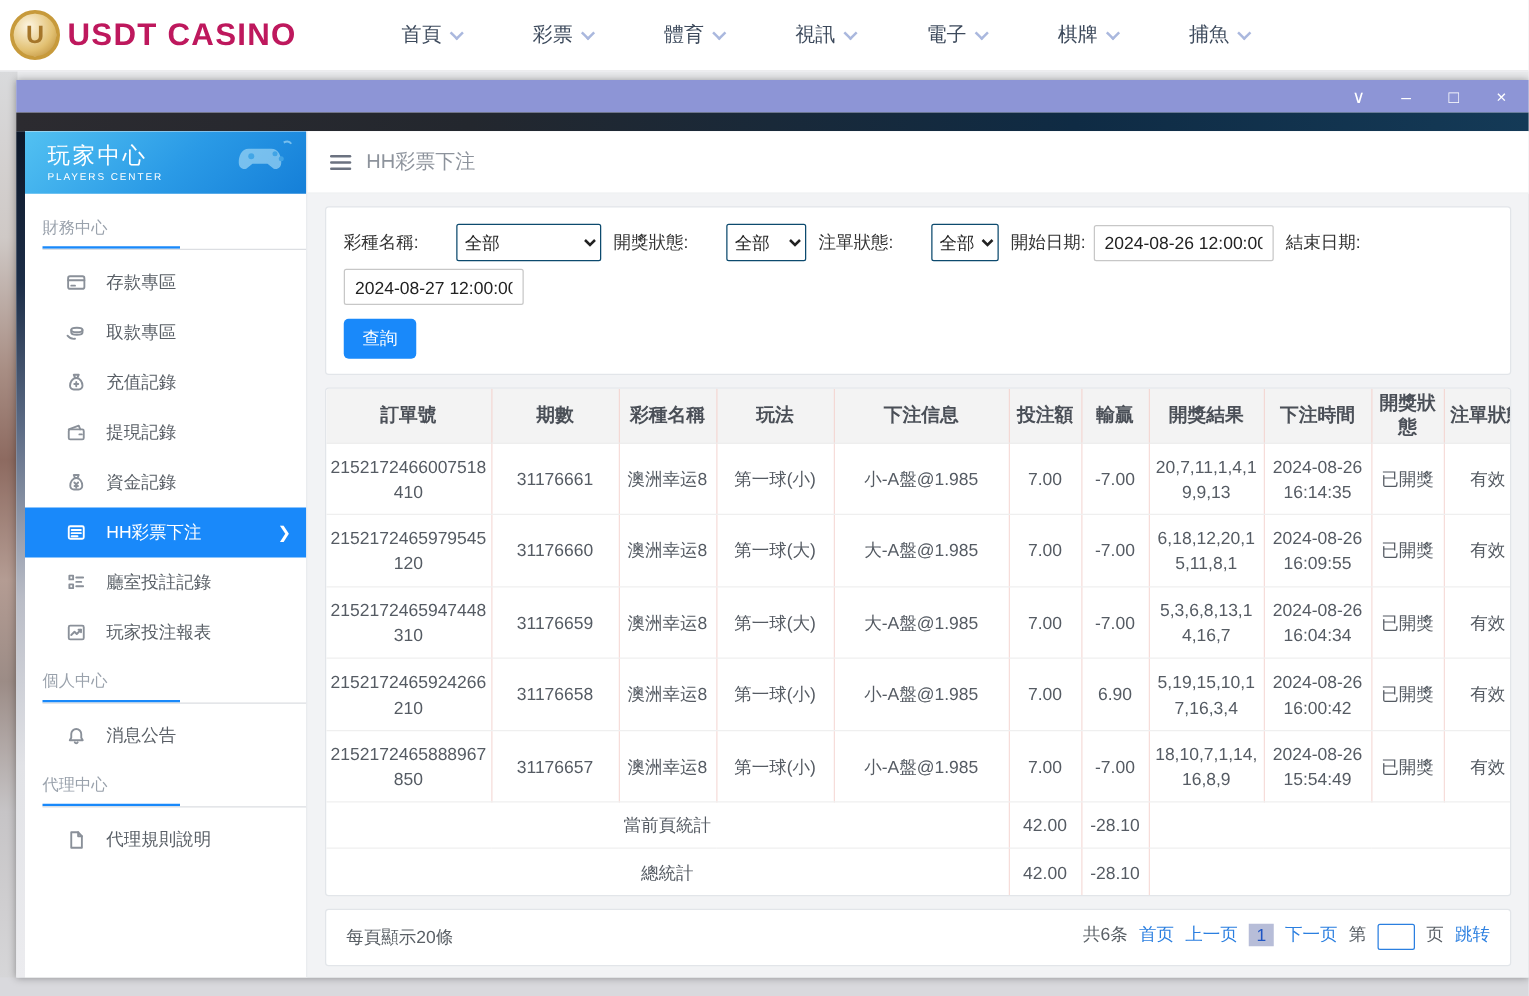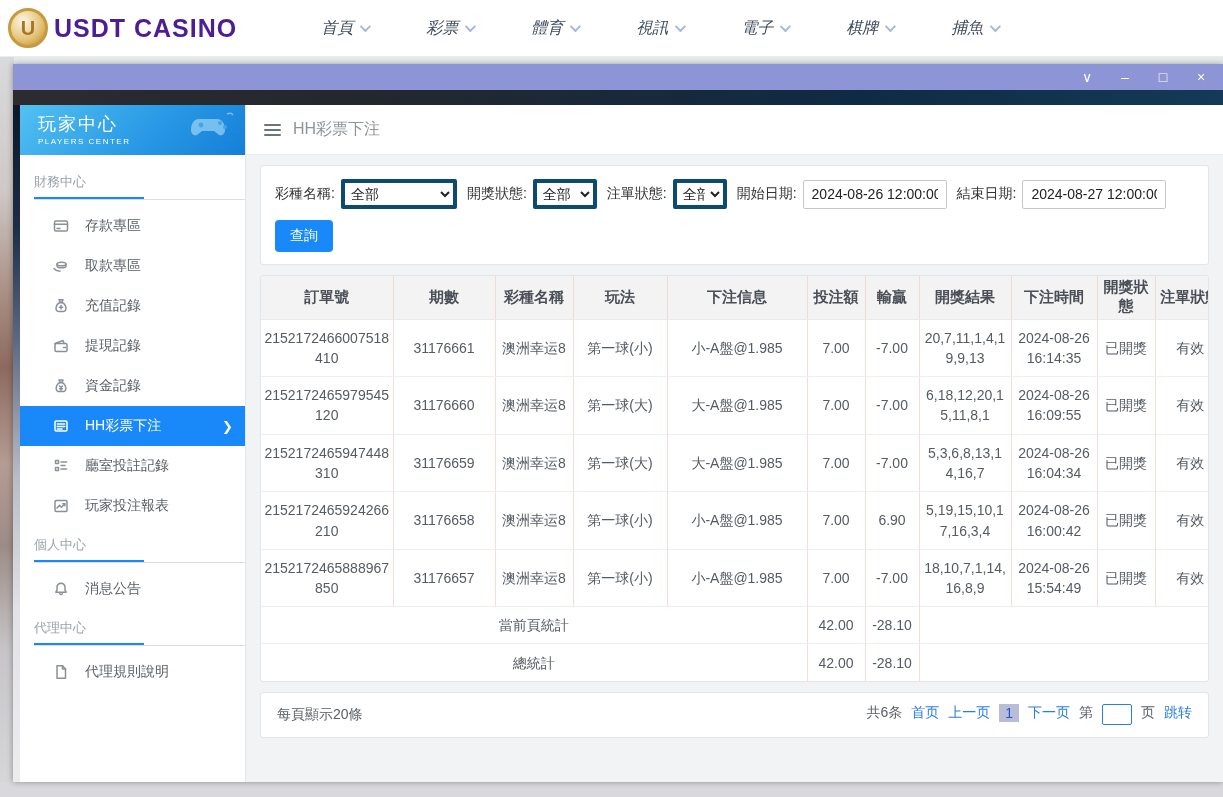--- a/index.html
+++ b/index.html
@@ -14,22 +14,22 @@
 
   
   .topbar { position:absolute; left:0; top:0; width:1223px; height:57px; background:#ffffff;
     border-bottom:1px solid #ececee; display:flex; align-items:center; z-index:5; }
   .logo { display:flex; align-items:center; gap:6px; margin-left:8px; cursor:pointer; }
   .logo-badge { width:40px; height:40px; border-radius:50%; border:3px solid #c79a3b;
     background:radial-gradient(circle at 35% 30%, #fdf6e3, #e2c071 60%, #b3822e);
     display:flex; align-items:center; justify-content:center;
     color:#a5762a; font-weight:bold; font-size:20px; }
   .logo-text { font-size:25px; font-weight:bold; letter-spacing:1px;
-    color:#4c1d95; text-shadow:0 1px 0 rgba(255,255,255,.6); font-style:normal; }
-  .topnav { display:flex; margin-left:55px;font-style:italic; }
+    color:#be185d; text-shadow:0 1px 0 rgba(255,255,255,.6); font-style:normal; }
+  .topnav { display:flex; margin-left:55px; }
   .nav-item { width:105px; display:flex; align-items:center; justify-content:center; gap:7px;
     font-size:16px; color:#3d4a5c; cursor:pointer; }
   .nav-caret { width:8px; height:8px; border-right:2px solid #aab8de; border-bottom:2px solid #aab8de;
     transform:rotate(45deg) translateY(-2px); display:inline-block; }
 
   
   .app-window { position:absolute; left:13px; top:64px; width:1210px; height:718px;
     background:#eef0f2; box-shadow:0 0 6px rgba(0,0,0,.35); display:flex; flex-direction:column; }
   .titlebar { height:26px; background:#8d95d6; display:flex; align-items:center;
     justify-content:flex-end; padding-right:14px; gap:22px; flex:0 0 auto; }
@@ -70,22 +70,22 @@
   .hamburger { display:inline-flex; flex-direction:column; gap:3px; cursor:pointer; }
   .hamburger i { width:17px; height:2px; background:#6b7280; border-radius:1px; }
   .breadcrumb-title { font-size:16px; color:#8d939c; }
 
   .card { background:#ffffff; border:1px solid #e2e5e9; border-radius:3px; margin:10px 14px 0 14px; }
 
   
   .filter-card { padding:13px 14px 12px 14px; }
   .filter-row { display:flex; align-items:center; flex-wrap:wrap; gap:6px; font-size:14px; color:#333; }
   .filter-row label { margin-left:4px; }
-  .filter-row select { height:30px; border:4px solid #0c4a6e; border-radius:2px; background:#fff;
-    font-size:14px; color:#222; padding:0 2px; font-family:"Liberation Sans","DejaVu Sans",sans-serif; }
+  .filter-row select { height:30px; border:1px solid #0c4a6e; border-radius:2px; background:#fff;
+    font-size:14px; color:#222; padding:0 2px; font-family:"Liberation Sans","DejaVu Sans",sans-serif;margin-left:24px; }
   .sel-lottery { width:116px; } .sel-draw { width:64px; } .sel-order { width:54px; }
   .filter-row input[type=text] { height:29px; border:1px solid #c7c7c7; border-radius:2px;
     font-size:14px; color:#222; padding:0 8px; width:144px;
     font-family:"Liberation Sans","DejaVu Sans",sans-serif; }
   .btn-search { margin-top:11px; background:#1989fa; color:#fff; border:none; border-radius:4px;
     font-size:14px; padding:7px 15px; cursor:pointer; font-family:inherit; }
 
   
   .table-card { padding:0; overflow:hidden; }
   table.bets { width:100%; border-collapse:collapse; table-layout:fixed; }

